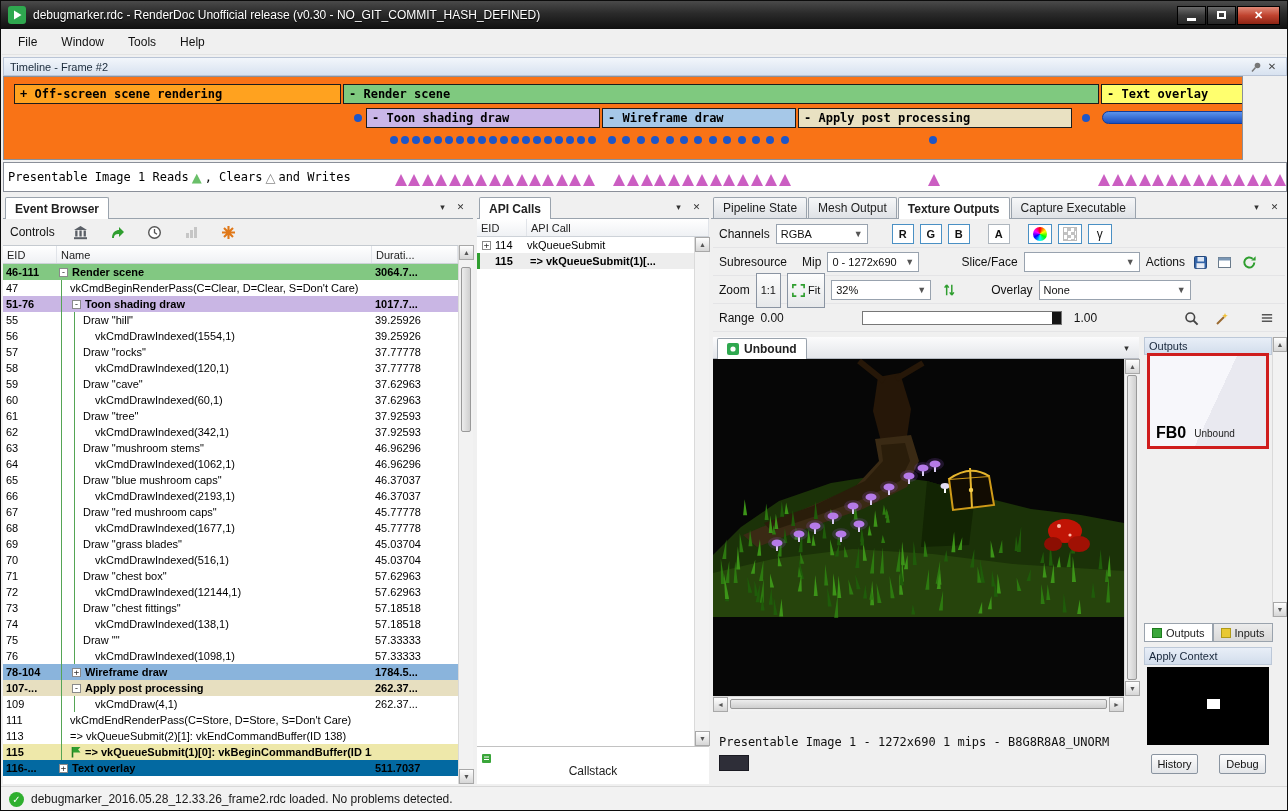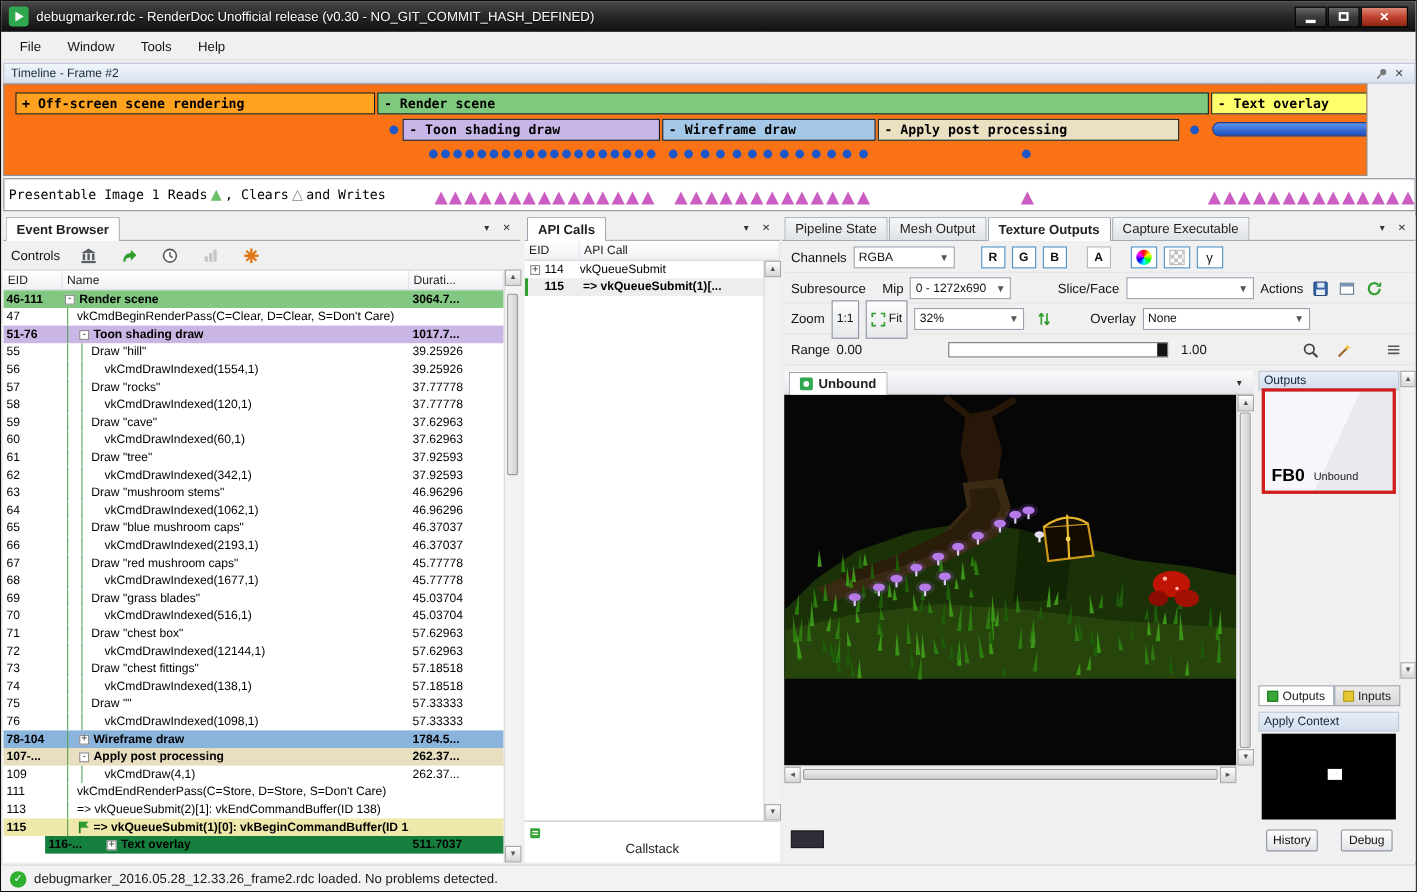--- a/index.html
+++ b/index.html
@@ -578,21 +578,21 @@
               <span class="flagicon">
                 <svg width="11" height="12" viewBox="0 0 11 12">
                   <path d="M1.5 1v10.5" stroke="#1d7a1d" stroke-width="1.6"></path>
                   <path d="M1.5 1h8L7.1 3.6 9.5 6.4h-8z" fill="#2f9e2f"></path>
                 </svg>
               </span>
               <span class="nametext">=&gt; vkQueueSubmit(1)[0]: vkBeginCommandBuffer(ID 1...</span>
             </div>
             <div class="cell-dur"></div>
           </div>
-          <div class="ebrow bold" style="background: #15803d; margin-left: 38px;">
+          <div class="ebrow bold" style="background: #0369a1;">
             <div class="cell-eid">116-...</div>
             <div class="cell-name">
               <span class="expander">+</span>
               <span class="nametext">Text overlay</span>
             </div>
             <div class="cell-dur">511.7037</div>
           </div>
         </div>
     </div>
     <div class="sbv" style="top:48px;bottom:0;right:0">
@@ -996,20 +996,21 @@
       <div class="sb-btn" style="position:absolute;bottom:0;left:0">▼</div>
     </div>
     <div class="sbh" style="left:2px;top:499px;width:411px">
       <div class="sb-btn">◄</div>
       <div style="position:relative;flex:1">
           <div class="sb-thumb-h" style="left:2px;right:2px"></div>
         </div>
       <div class="sb-btn">►</div>
     </div>
 
+    <div class="tex-status">Presentable Image 1 - 1272x690 1 mips - B8G8R8A8_UNORM</div>
     <div class="tex-swatch"></div>
 
     <div class="subhead" style="left:433px;top:140px;width:128px">Outputs</div>
     <div class="sbv" style="left:561px;top:140px;height:280px;width:14px">
       <div class="sb-btn" style="width:14px">▲</div>
       <div class="sb-btn" style="position:absolute;bottom:0;left:0;width:14px">▼</div>
     </div>
     <div class="fbthumb">
       <span class="fbname">FB0</span>
       <span class="fbstat">Unbound</span>

